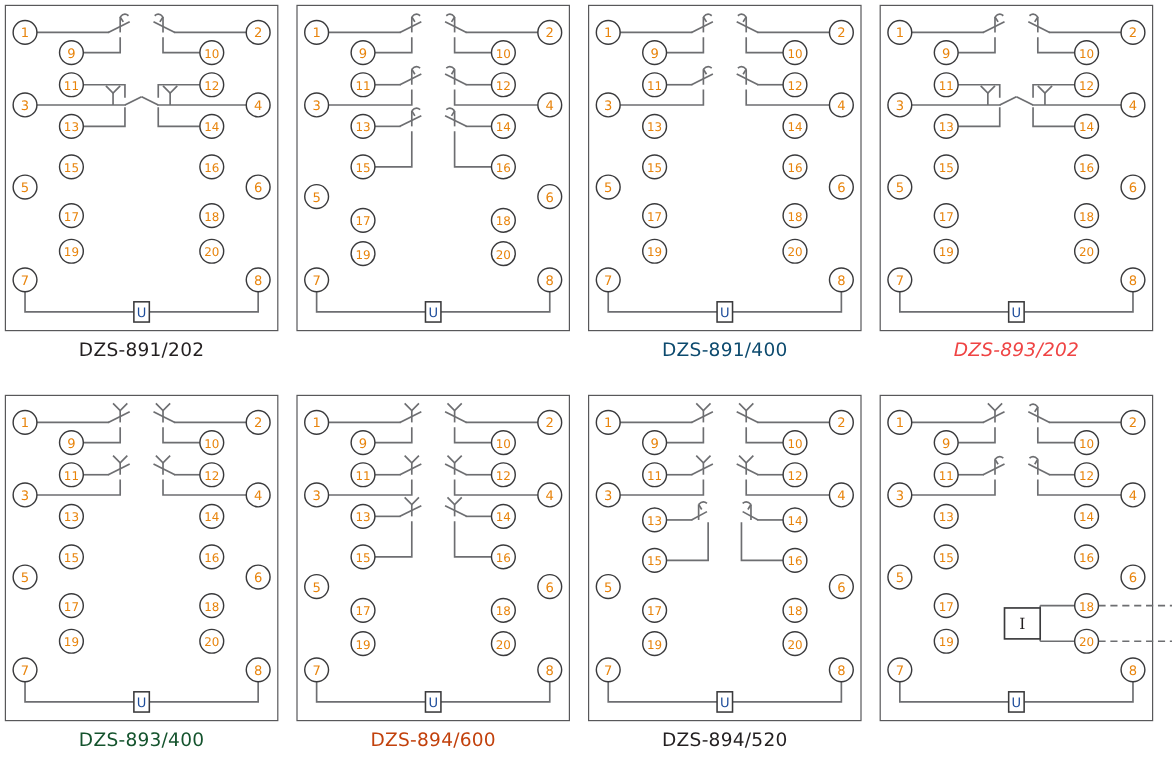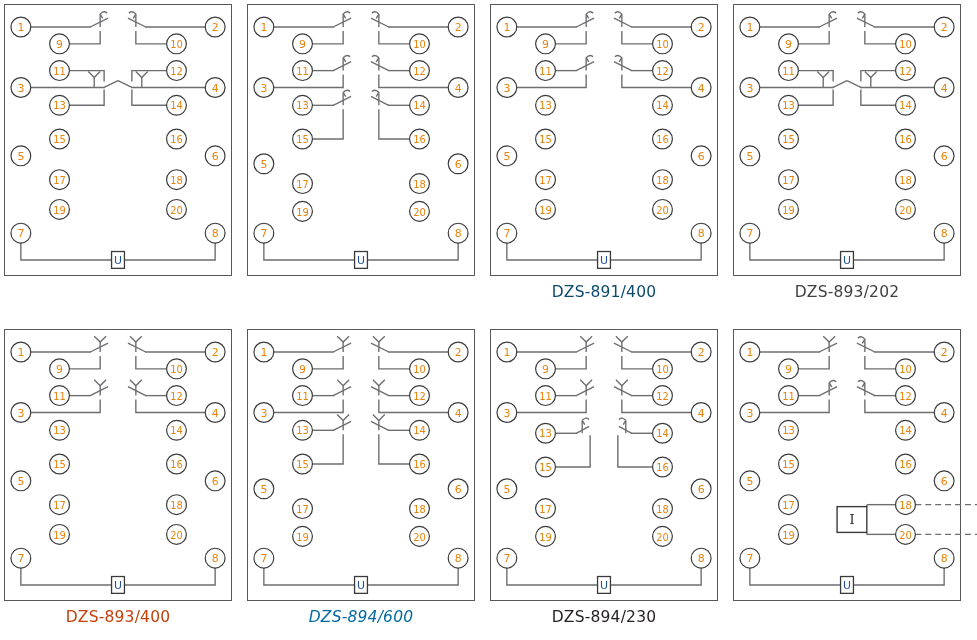--- a/index.html
+++ b/index.html
@@ -160,20 +160,21 @@
           <g>
             <circle cx="55" cy="206" r="10" stroke="#3a3a3c" fill="#ffffff" stroke-width="1.2"></circle>
             <text x="55" y="210.2" text-anchor="middle" fill="#e8840c" font-size="10" font-family="&quot;DejaVu Sans&quot;, sans-serif">19</text>
           </g>
           <g>
             <circle cx="173" cy="206" r="10" stroke="#3a3a3c" fill="#ffffff" stroke-width="1.2"></circle>
             <text x="173" y="210.2" text-anchor="middle" fill="#e8840c" font-size="10" font-family="&quot;DejaVu Sans&quot;, sans-serif">20</text>
           </g>
         </svg>
       </div>
+      <div class="panel-caption" style="color: rgb(35, 31, 32);">DZS-891/202</div>
     </div>
     <div class="panel-cell" style="left: 247px; top: 4px;">
       <div class="panel-box" style="border-color: rgb(88, 88, 90);">
         <svg viewBox="0 0 228 272" class="panel-svg" style="overflow: visible;">
           <g>
             <line x1="26" y1="22" x2="86" y2="22" stroke="#6d6e71" stroke-width="1.4" stroke-linecap="square"></line>
             <path d="M 86 22 L 104 13" stroke="#6d6e71" fill="none" stroke-width="1.4"></path>
             <path d="M 96 22 L 96 9" stroke="#6d6e71" fill="none" stroke-width="1.4"></path>
             <path d="M 96 9 q 3.5 -4 7 -1" stroke="#6d6e71" fill="none" stroke-width="1.4"></path>
             <path d="M 96 9 l 2.6 4.2" stroke="#6d6e71" fill="none" stroke-width="1.4"></path>
@@ -521,21 +522,21 @@
           <g>
             <circle cx="55" cy="206" r="10" stroke="#3a3a3c" fill="#ffffff" stroke-width="1.2"></circle>
             <text x="55" y="210.2" text-anchor="middle" fill="#e8840c" font-size="10" font-family="&quot;DejaVu Sans&quot;, sans-serif">19</text>
           </g>
           <g>
             <circle cx="173" cy="206" r="10" stroke="#3a3a3c" fill="#ffffff" stroke-width="1.2"></circle>
             <text x="173" y="210.2" text-anchor="middle" fill="#e8840c" font-size="10" font-family="&quot;DejaVu Sans&quot;, sans-serif">20</text>
           </g>
         </svg>
       </div>
-      <div class="panel-caption" style="color: #404040;">DZS-893/202</div>
+      <div class="panel-caption" style="color: #ef4444; font-style: italic;">DZS-893/202</div>
     </div>
     <div class="panel-cell" style="left: 4px; top: 329px;">
       <div class="panel-box" style="border-color: rgb(88, 88, 90);">
         <svg viewBox="0 0 228 272" class="panel-svg" style="overflow: visible;">
           <g>
             <line x1="26" y1="22" x2="86" y2="22" stroke="#6d6e71" stroke-width="1.4" stroke-linecap="square"></line>
             <path d="M 86 22 L 104 13" stroke="#6d6e71" fill="none" stroke-width="1.4"></path>
             <path d="M 96 22 L 96 12" stroke="#6d6e71" fill="none" stroke-width="1.4"></path>
             <path d="M 90 6 L 96 12 L 102 6" stroke="#6d6e71" fill="none" stroke-width="1.4"></path>
             <path d="M 96 26 L 96 39 L 65 39" stroke="#6d6e71" fill="none" stroke-width="1.4"></path>
@@ -634,21 +635,21 @@
           <g>
             <circle cx="55" cy="206" r="10" stroke="#3a3a3c" fill="#ffffff" stroke-width="1.2"></circle>
             <text x="55" y="210.2" text-anchor="middle" fill="#e8840c" font-size="10" font-family="&quot;DejaVu Sans&quot;, sans-serif">19</text>
           </g>
           <g>
             <circle cx="173" cy="206" r="10" stroke="#3a3a3c" fill="#ffffff" stroke-width="1.2"></circle>
             <text x="173" y="210.2" text-anchor="middle" fill="#e8840c" font-size="10" font-family="&quot;DejaVu Sans&quot;, sans-serif">20</text>
           </g>
         </svg>
       </div>
-      <div class="panel-caption" style="color: #c2410c;">DZS-893/400</div>
+      <div class="panel-caption" style="color: #14532d;">DZS-893/400</div>
     </div>
     <div class="panel-cell" style="left: 247px; top: 329px;">
       <div class="panel-box" style="border-color: rgb(88, 88, 90);">
         <svg viewBox="0 0 228 272" class="panel-svg" style="overflow: visible;">
           <g>
             <line x1="26" y1="22" x2="86" y2="22" stroke="#6d6e71" stroke-width="1.4" stroke-linecap="square"></line>
             <path d="M 86 22 L 104 13" stroke="#6d6e71" fill="none" stroke-width="1.4"></path>
             <path d="M 96 22 L 96 12" stroke="#6d6e71" fill="none" stroke-width="1.4"></path>
             <path d="M 90 6 L 96 12 L 102 6" stroke="#6d6e71" fill="none" stroke-width="1.4"></path>
             <path d="M 96 26 L 96 39 L 65 39" stroke="#6d6e71" fill="none" stroke-width="1.4"></path>
@@ -757,21 +758,21 @@
           <g>
             <circle cx="55" cy="208" r="10" stroke="#3a3a3c" fill="#ffffff" stroke-width="1.2"></circle>
             <text x="55" y="212.2" text-anchor="middle" fill="#e8840c" font-size="10" font-family="&quot;DejaVu Sans&quot;, sans-serif">19</text>
           </g>
           <g>
             <circle cx="173" cy="208" r="10" stroke="#3a3a3c" fill="#ffffff" stroke-width="1.2"></circle>
             <text x="173" y="212.2" text-anchor="middle" fill="#e8840c" font-size="10" font-family="&quot;DejaVu Sans&quot;, sans-serif">20</text>
           </g>
         </svg>
       </div>
-      <div class="panel-caption" style="color: #0369a1; font-style: italic;">DZS-894/600</div>
+      <div class="panel-caption" style="color: #c2410c;">DZS-894/600</div>
     </div>
     <div class="panel-cell" style="left: 490px; top: 329px;">
       <div class="panel-box" style="border-color: rgb(88, 88, 90);">
         <svg viewBox="0 0 228 272" class="panel-svg" style="overflow: visible;">
           <g>
             <line x1="26" y1="22" x2="86" y2="22" stroke="#6d6e71" stroke-width="1.4" stroke-linecap="square"></line>
             <path d="M 86 22 L 104 13" stroke="#6d6e71" fill="none" stroke-width="1.4"></path>
             <path d="M 96 22 L 96 12" stroke="#6d6e71" fill="none" stroke-width="1.4"></path>
             <path d="M 90 6 L 96 12 L 102 6" stroke="#6d6e71" fill="none" stroke-width="1.4"></path>
             <path d="M 96 26 L 96 39 L 65 39" stroke="#6d6e71" fill="none" stroke-width="1.4"></path>
@@ -882,21 +883,21 @@
           <g>
             <circle cx="55" cy="208" r="10" stroke="#3a3a3c" fill="#ffffff" stroke-width="1.2"></circle>
             <text x="55" y="212.2" text-anchor="middle" fill="#e8840c" font-size="10" font-family="&quot;DejaVu Sans&quot;, sans-serif">19</text>
           </g>
           <g>
             <circle cx="173" cy="208" r="10" stroke="#3a3a3c" fill="#ffffff" stroke-width="1.2"></circle>
             <text x="173" y="212.2" text-anchor="middle" fill="#e8840c" font-size="10" font-family="&quot;DejaVu Sans&quot;, sans-serif">20</text>
           </g>
         </svg>
       </div>
-      <div class="panel-caption" style="color: rgb(35, 31, 32);">DZS-894/230</div>
+      <div class="panel-caption" style="color: rgb(35, 31, 32);">DZS-894/520</div>
     </div>
     <div class="panel-cell" style="left: 733px; top: 329px;">
       <div class="panel-box" style="border-color: rgb(88, 88, 90);">
         <svg viewBox="0 0 228 272" class="panel-svg" style="overflow: visible;">
           <g>
             <line x1="26" y1="22" x2="86" y2="22" stroke="#6d6e71" stroke-width="1.4" stroke-linecap="square"></line>
             <path d="M 86 22 L 104 13" stroke="#6d6e71" fill="none" stroke-width="1.4"></path>
             <path d="M 96 22 L 96 12" stroke="#6d6e71" fill="none" stroke-width="1.4"></path>
             <path d="M 90 6 L 96 12 L 102 6" stroke="#6d6e71" fill="none" stroke-width="1.4"></path>
             <path d="M 96 26 L 96 39 L 65 39" stroke="#6d6e71" fill="none" stroke-width="1.4"></path>

